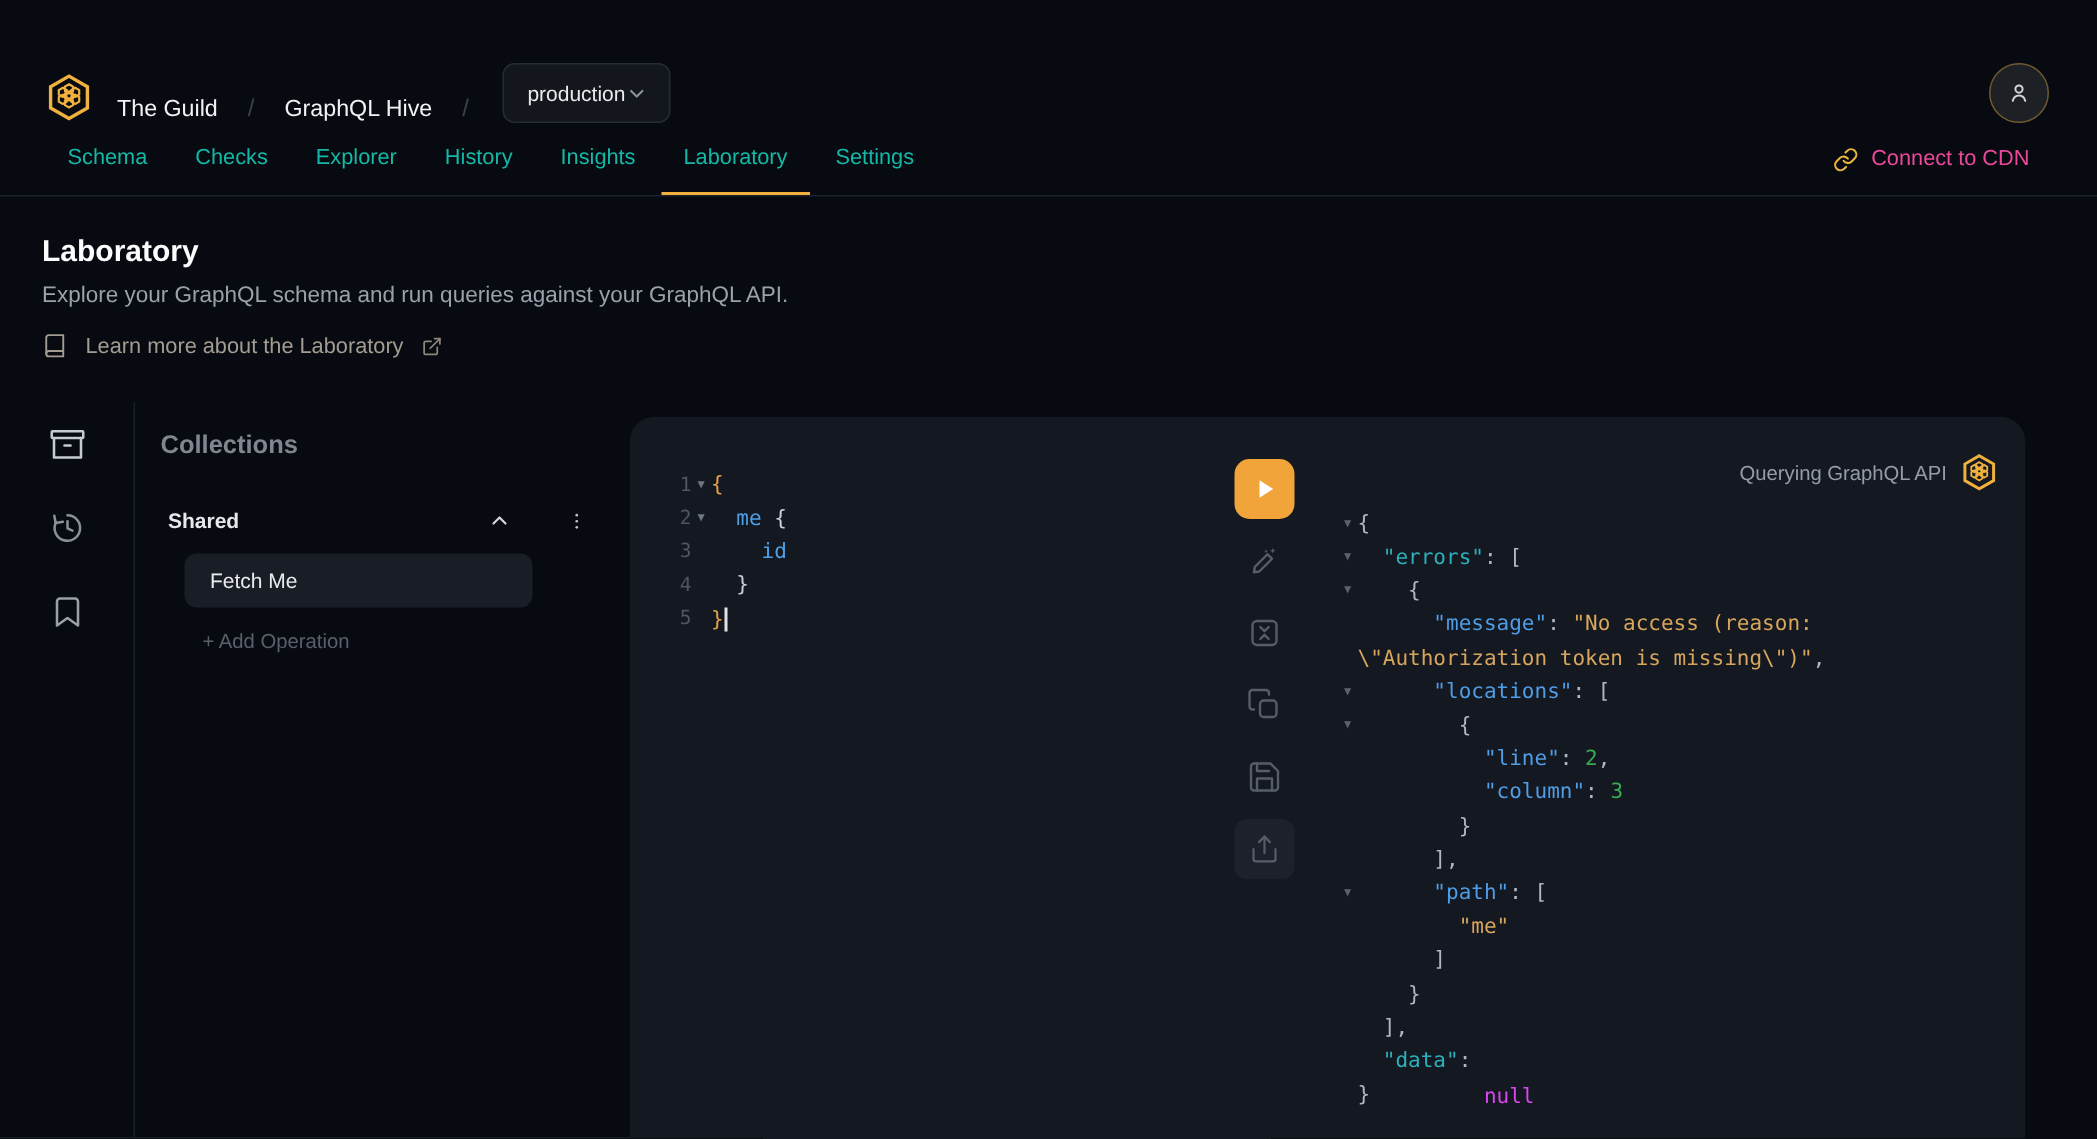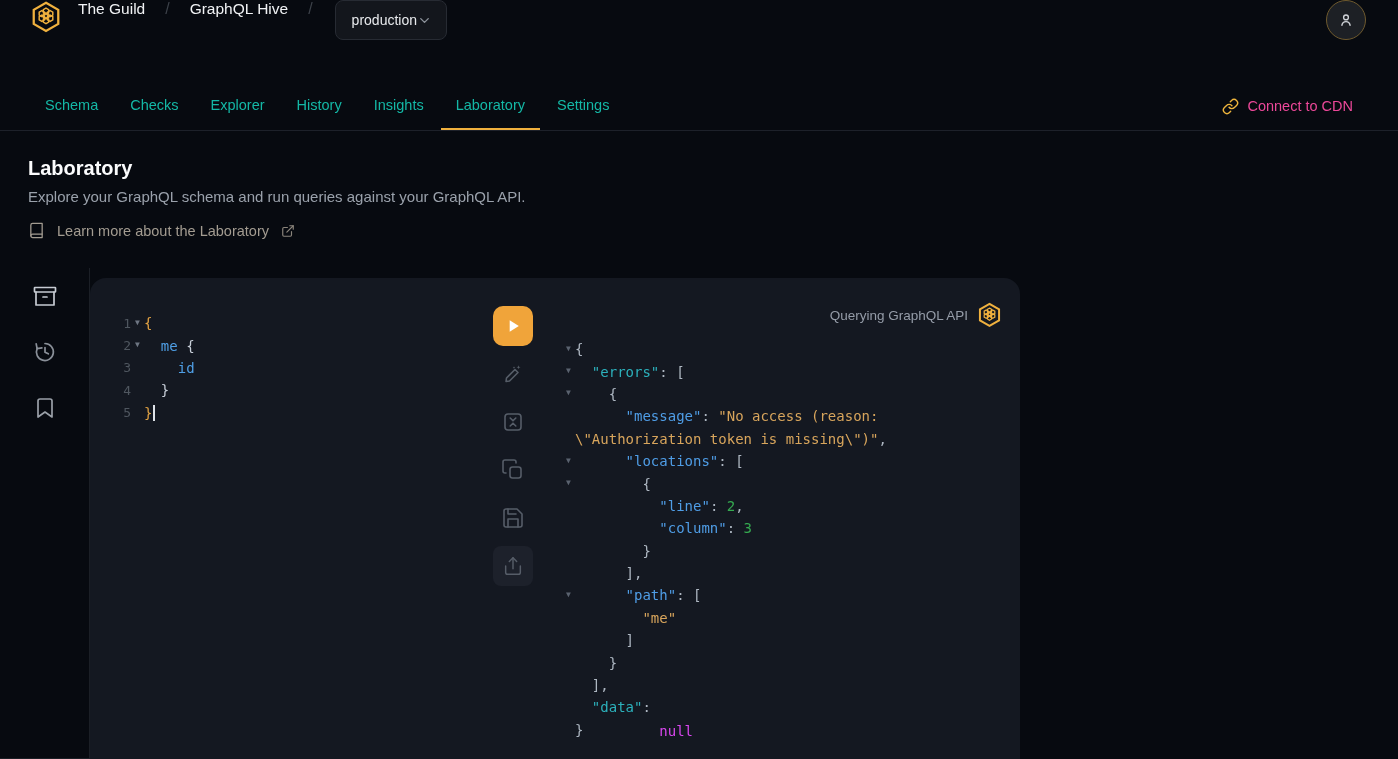--- a/index.html
+++ b/index.html
@@ -6,21 +6,21 @@
   html,body { width:1398px; height:759px; overflow:hidden; }
   body {
     background:#070a10;
     font-family:"Liberation Sans", sans-serif;
     color:#e6e8eb;
     position:relative;
   }
   svg { display:block; }
 
   
-  .header { height:82px; display:flex; align-items:flex-start; padding:0 32px 0 30px; }
+  .header { height:82px; display:flex; align-items:flex-end; padding:0 32px 0 30px; }
   .hive-logo { width:32px; height:34px; flex:none; }
   .crumb { font-size:15.5px; font-weight:500; color:#f0f2f4; margin-left:16px; cursor:pointer; }
   .crumb.project { margin-left:20px; }
   .slash { color:#3c4149; font-size:16px; margin-left:20px; font-weight:300; }
   .target-btn {
     margin-left:22px; height:40px; padding:0 14px 0 16px;
     background:#13161c; border:1px solid #272b33; border-radius:8px;
     display:flex; align-items:center; gap:0; cursor:pointer;
     color:#e8eaed; font-size:14px; font-family:inherit;
   }
@@ -204,20 +204,42 @@
         <polyline points="12 7.5 12 12.2 15.3 13.8"></polyline>
       </svg>
     </span>
     <span class="rail-btn">
       <svg viewBox="0 0 24 24" width="24" height="24" fill="none" stroke="#9aa0a8" stroke-width="1.7" stroke-linecap="round" stroke-linejoin="round">
         <path d="M19 21l-7-5-7 5V5a2 2 0 0 1 2-2h10a2 2 0 0 1 2 2z"></path>
       </svg>
     </span>
   </div>
 
+  <div class="collections">
+    <div class="coll-title">Collections</div>
+    <div class="group-row">
+      <span class="group-label">Shared</span>
+      <span class="chev">
+        <svg viewBox="0 0 24 24" width="16" height="16" fill="none" stroke="#d4d7dc" stroke-width="2.2" stroke-linecap="round" stroke-linejoin="round">
+            <polyline points="18 15 12 9 6 15"></polyline>
+          </svg>
+      </span>
+      <span class="kebab">
+        <svg viewBox="0 0 24 24" width="15" height="15" fill="#c4c8ce">
+            <circle cx="12" cy="5.5" r="1.4"></circle>
+            <circle cx="12" cy="12" r="1.4"></circle>
+            <circle cx="12" cy="18.5" r="1.4"></circle>
+          </svg>
+      </span>
+    </div>
+    <div id="ops">
+        <div class="op-item">Fetch Me</div>
+      </div>
+    <div class="add-op">+ Add Operation</div>
+  </div>
 
   <div class="panel-wrap">
     <div class="panel">
 
       <div class="query-col" id="query-lines">
           <div class="code-line"><span class="ln">1</span><span class="fold">▼</span><span class="txt"><span class="tok-ob">{</span></span></div>
           <div class="code-line"><span class="ln">2</span><span class="fold">▼</span><span class="txt"><span class="tok-d">  </span><span class="tok-f">me</span><span class="tok-d"> </span><span class="tok-d">{</span></span></div>
           <div class="code-line"><span class="ln">3</span><span class="fold"></span><span class="txt"><span class="tok-d">    </span><span class="tok-f">id</span></span></div>
           <div class="code-line"><span class="ln">4</span><span class="fold"></span><span class="txt"><span class="tok-d">  </span><span class="tok-d">}</span></span></div>
           <div class="code-line"><span class="ln">5</span><span class="fold"></span><span class="txt"><span class="tok-ob">}</span><span class="cursor"></span></span></div>

